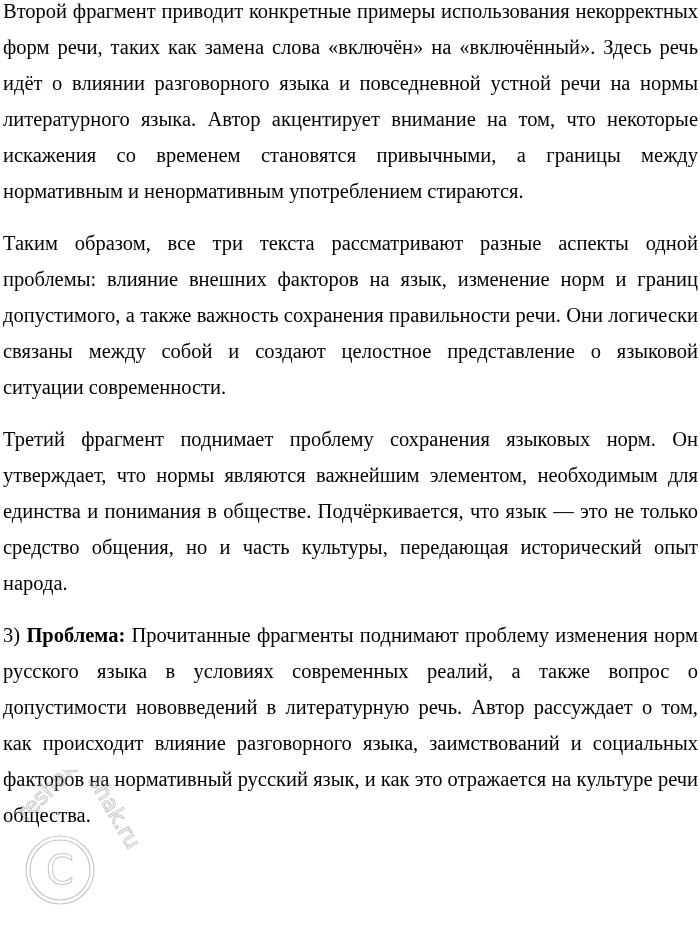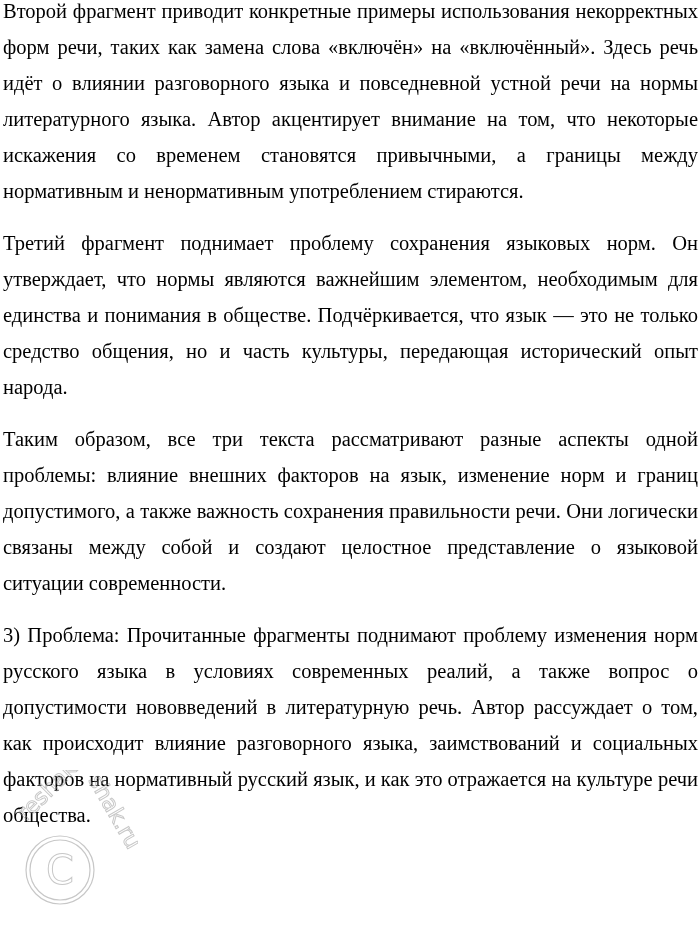--- a/index.html
+++ b/index.html
@@ -23,43 +23,43 @@
     line-height: 36px;
     color: #000000;
   }
   .para {
     margin: 0 0 16px 0;
     text-align: justify;
     text-align-last: left;
     hyphens: none;
   }
   .bold {
-    font-weight: normal;
+    font-weight: bold;
   }
   .watermark {
     position: absolute;
     left: 18px;
     top: 770px;
     width: 120px;
     height: 150px;
     pointer-events: none;
     opacity: 0.55;
   }
   .watermark svg {
     width: 100%;
     height: 100%;
   }
 </style>
 </head>
 <body>
 
 <div class="page">
   <p class="para">Второй фрагмент приводит конкретные примеры использования некорректных форм речи, таких как замена слова «включён» на «включённый». Здесь речь идёт о влиянии разговорного языка и повседневной устной речи на нормы литературного языка. Автор акцентирует внимание на том, что некоторые искажения со временем становятся привычными, а границы между нормативным и ненормативным употреблением стираются.</p>
+  <p class="para">Таким образом, все три текста рассматривают разные аспекты одной проблемы: влияние внешних факторов на язык, изменение норм и границ допустимого, а также важность сохранения правильности речи. Они логически связаны между собой и создают целостное представление о языковой ситуации современности.</p>
   <p class="para">Третий фрагмент поднимает проблему сохранения языковых норм. Он утверждает, что нормы являются важнейшим элементом, необходимым для единства и понимания в обществе. Подчёркивается, что язык — это не только средство общения, но и часть культуры, передающая исторический опыт народа.</p>
-  <p class="para">Таким образом, все три текста рассматривают разные аспекты одной проблемы: влияние внешних факторов на язык, изменение норм и границ допустимого, а также важность сохранения правильности речи. Они логически связаны между собой и создают целостное представление о языковой ситуации современности.</p>
   <p class="para"><span>3)</span> <span class="bold">Проблема:</span> <span>Прочитанные фрагменты поднимают проблему изменения норм русского языка в условиях современных реалий, а также вопрос о допустимости нововведений в литературную речь. Автор рассуждает о том, как происходит влияние разговорного языка, заимствований и социальных факторов на нормативный русский язык, и как это отражается на культуре речи общества.</span></p>
 </div>
 
 <div class="watermark">
   <svg viewBox="0 0 120 150" xmlns="http://www.w3.org/2000/svg">
     <circle cx="42" cy="100" r="34" fill="none" stroke="#9a9a9a" stroke-width="1.2"></circle>
     <circle cx="42" cy="100" r="30" fill="none" stroke="#9a9a9a" stroke-width="1.2"></circle>
     <text x="42" y="114" text-anchor="middle" font-family="DejaVu Sans, sans-serif" font-size="40" fill="none" stroke="#9a9a9a" stroke-width="1">C</text>
     <text x="0" y="0" transform="translate(8,52) rotate(-45)" font-family="DejaVu Sans, sans-serif" font-size="22" fill="none" stroke="#9a9a9a" stroke-width="1">reshak.ru</text>
     <text x="0" y="0" transform="translate(70,10) rotate(60)" font-family="DejaVu Sans, sans-serif" font-size="22" fill="none" stroke="#9a9a9a" stroke-width="1">shak.ru</text>

